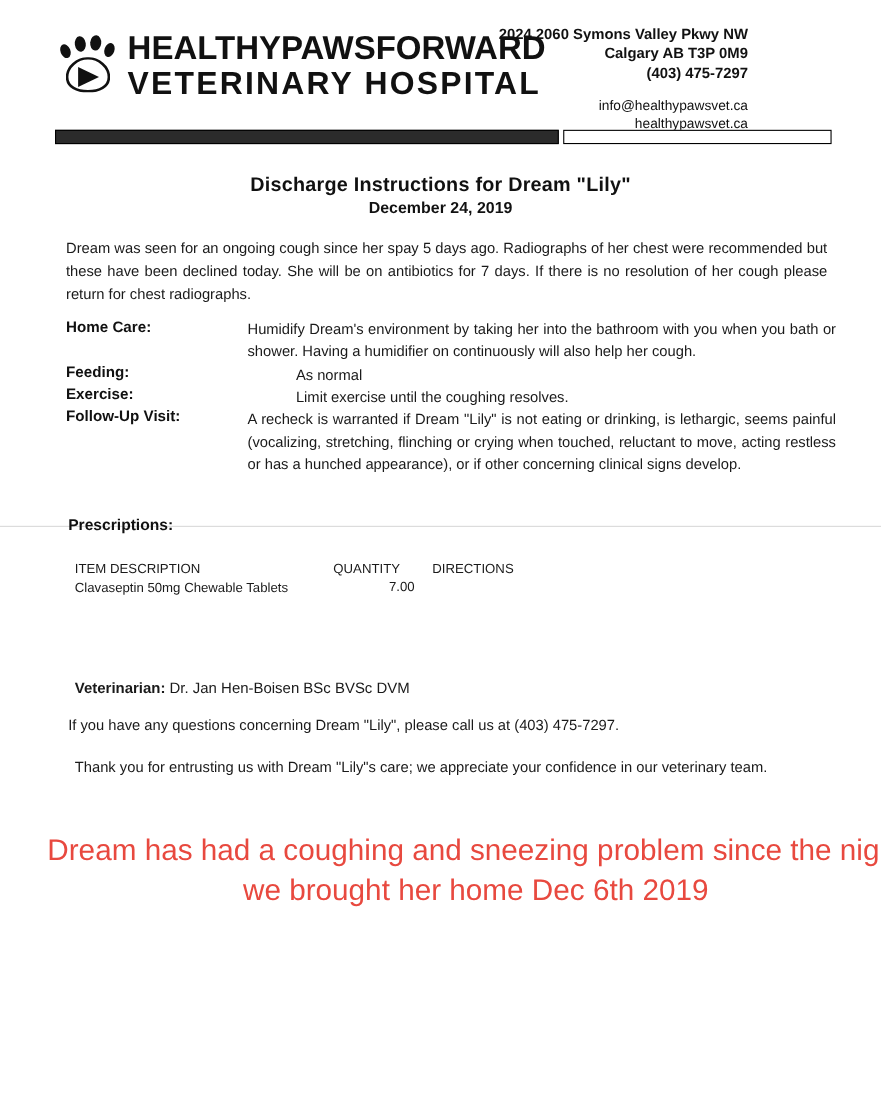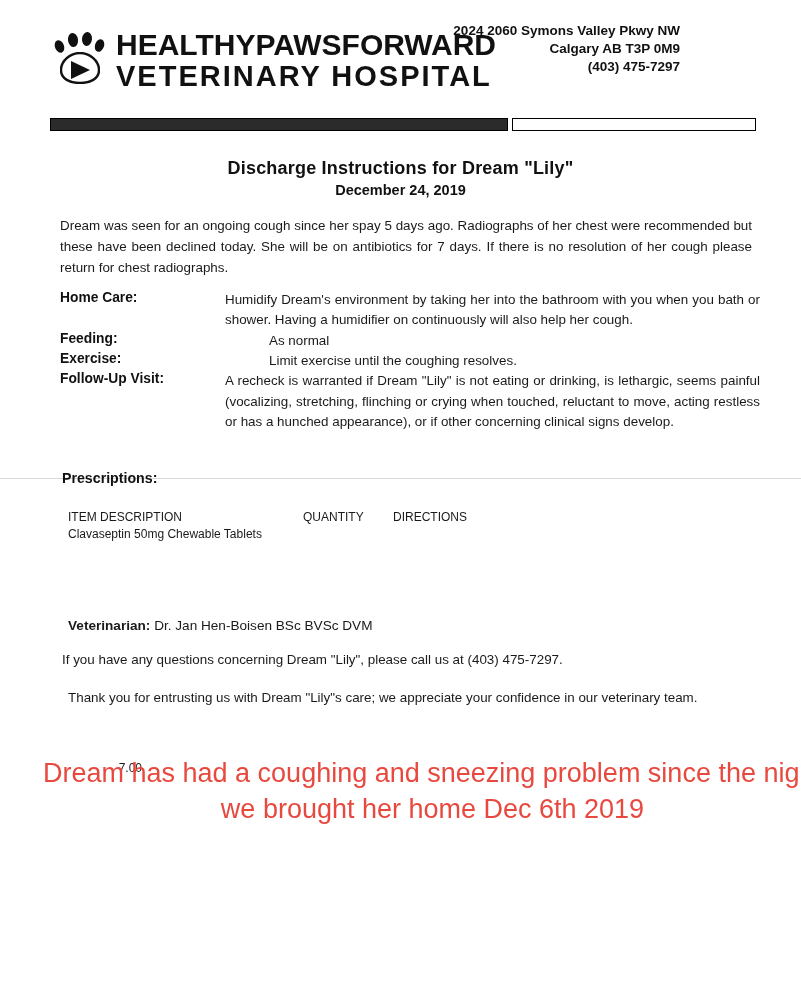--- a/index.html
+++ b/index.html
@@ -201,21 +201,20 @@
   }
   .rx-head {
     display: flex;
   }
   .rx-head .c-desc { width: 235px; flex: 0 0 235px; }
   .rx-head .c-qty  { width: 90px;  flex: 0 0 90px; text-align: left; }
   .rx-head .c-dir  { flex: 1; }
   .rx-row {
     display: flex;
     margin-top: 2px;
-    flex-direction: column;
   }
   .rx-row .c-desc { width: 235px; flex: 0 0 235px; line-height: 1.45; }
   .rx-row .c-qty  { width: 90px;  flex: 0 0 90px; text-align: right; padding-right: 16px; box-sizing: border-box; }
   .rx-row .c-dir  { flex: 1; line-height: 1.45; }
 
   
   .vet-line {
     position: absolute;
     top: 618px;
     left: 68px;
@@ -282,20 +281,24 @@
       <div class="logo-text">
         <div class="logo-line1">HEALTHYPAWSFORWARD</div>
         <div class="logo-line2">VETERINARY HOSPITAL</div>
       </div>
     </div>
 
     <div class="contact-block">
       <div>2024 2060 Symons Valley Pkwy NW</div>
       <div>Calgary  AB  T3P 0M9</div>
       <div>(403) 475-7297</div>
+      <div class="email-group">
+        <div>info@healthypawsvet.ca</div>
+        <div>healthypawsvet.ca</div>
+      </div>
     </div>
   </div>
 
   <div class="bars">
     <div class="bar bar-left"></div>
     <div class="bar bar-right"></div>
   </div>
 
   <div class="title-block">
     <div class="doc-title">Discharge Instructions for Dream "Lily"</div>

